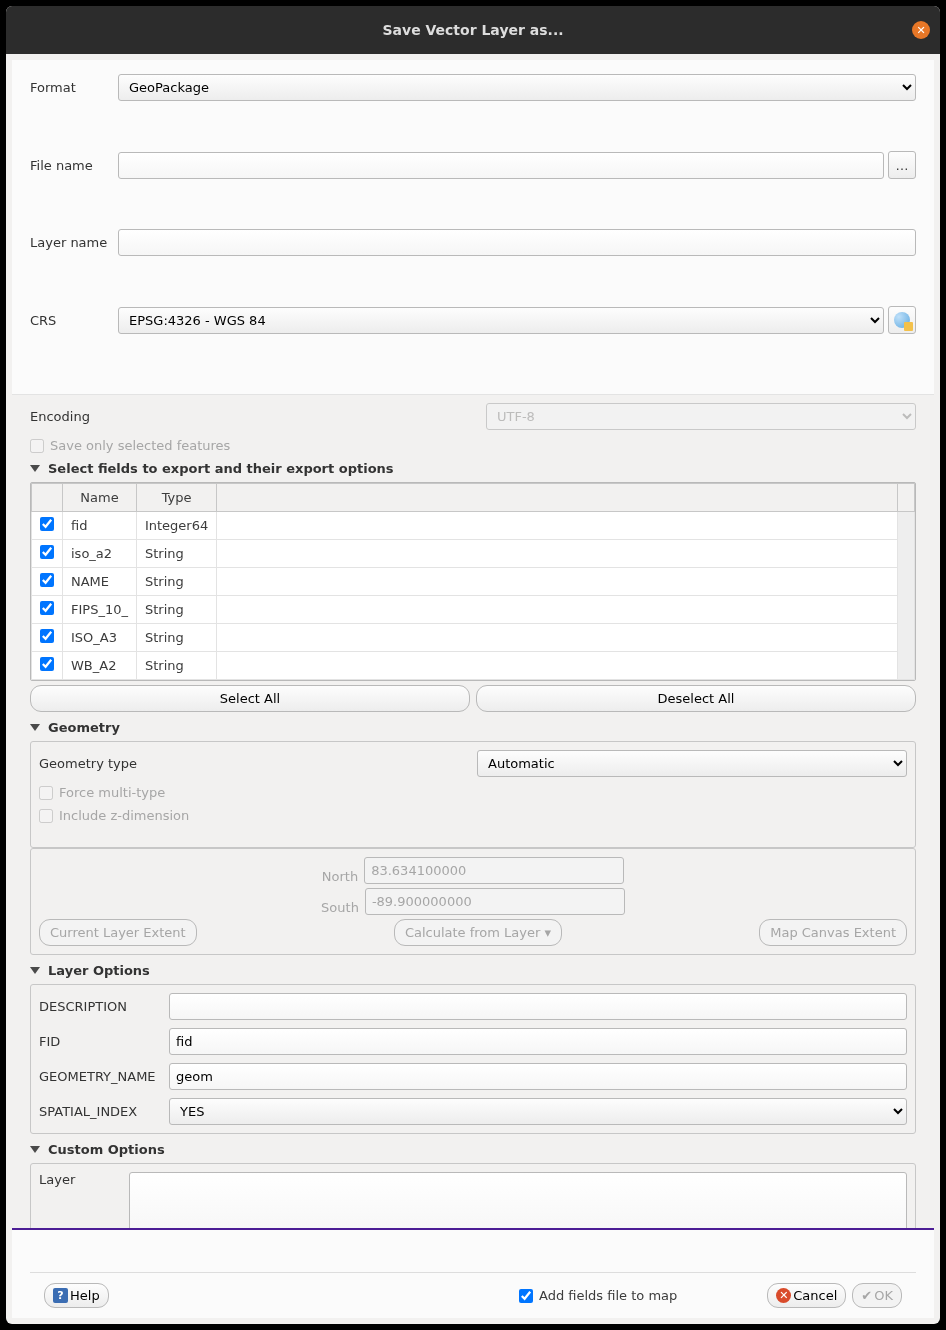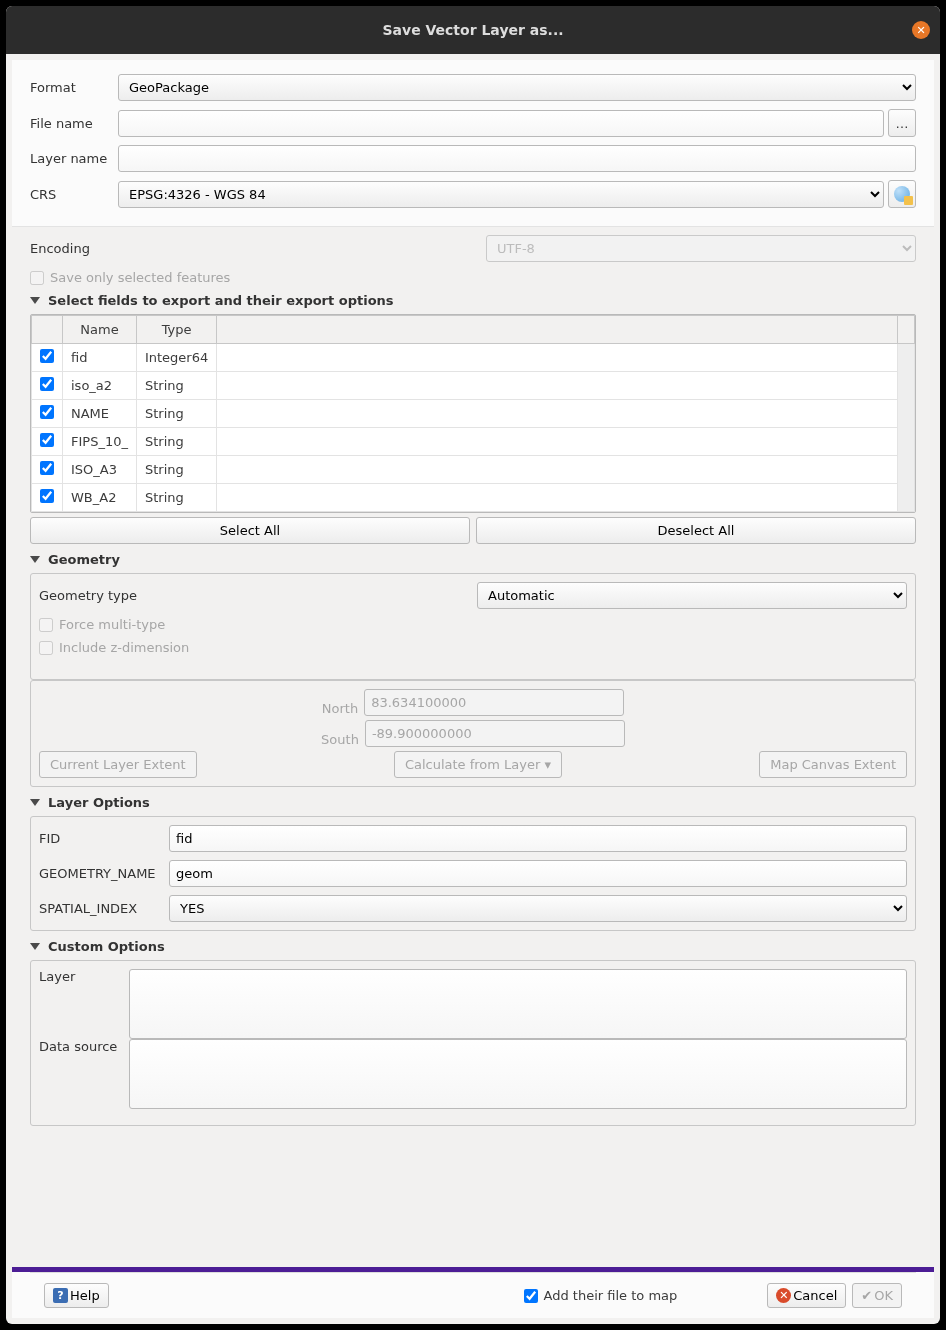--- a/index.html
+++ b/index.html
@@ -45,20 +45,21 @@
   cursor:pointer;
 }
 .content {
   background: #fbfbfb;
   flex: 1;
   margin: 6px;
   padding: 14px 18px 0 18px;
   overflow: hidden;
   display:flex;
   flex-direction:column;
+  gap:42px;
 }
 .row { display:flex; align-items:center; margin-bottom:8px; }
 .lbl { color:#333;}
 .lbl-w { width: 88px; flex-shrink:0;}
 select, input[type=text], textarea {
   font-family: inherit;
   font-size: 13px;
   background: linear-gradient(#fff,#f6f6f6);
   border: 1px solid #b9b9b9;
   border-radius: 3px;
@@ -76,21 +77,21 @@
   margin-left:4px;
   display:flex;align-items:center;justify-content:center;
   cursor:pointer;
   font-size:13px;
 }
 .panel {
   background: #f2f1f0;
   margin: 10px -18px 0 -18px;
   padding: 8px 18px 6px 18px;
   border-top:1px solid #e3e3e3;
-  border-bottom:5px solid #4c1d95;
+  border-bottom:2px solid #4c1d95;
   flex:1;
   overflow:auto;
 }
 .collapser {
   display:flex; align-items:center;
   font-weight:bold;
   color:#333;
   cursor:pointer;
   margin-top:8px;
   margin-bottom:6px;
@@ -115,21 +116,21 @@
 .ftable-wrap { border:1px solid #b9b9b9; border-radius:2px; background:#fff;}
 .ftable { width:100%; border-collapse:collapse; }
 .ftable th { background:#f2f1f0; border:1px solid #c7c7c7; font-weight:normal; padding:6px 8px; font-size:13px;}
 .ftable td { border:1px solid #e3e3e3; padding:5px 8px; }
 .ftable th.ck, .ftable td.ck { width:26px; text-align:center;}
 .ftable th.nm, .ftable td.nm { width:68px; }
 .ftable th.ty, .ftable td.ty { width:80px; }
 .scroll-col { width:14px; background:#eee;}
 .btn {
   border:1px solid #b9b9b9;
-  border-radius:3px;
+  border-radius:11px;
   background: linear-gradient(#fdfdfd,#ededed);
   padding:5px 10px;
   font-family:inherit;
   font-size:13px;
   cursor:pointer;
 }
 .btn:disabled { color:#a6a6a6; cursor:default;}
 .two-btn { display:flex; gap:6px; margin-top:4px;}
 .two-btn .btn { flex:1; }
 .extent-grid .erow { display:flex; align-items:flex-end; justify-content:center; gap:6px; margin-bottom:4px;}
@@ -300,20 +301,24 @@
           <button class="btn" disabled="">Map Canvas Extent</button>
         </div>
       </div>
 
       <div class="collapser">
         <span class="coll-arrow"></span>
         <span>Layer Options</span>
       </div>
       <div class="group-box">
         <div class="row">
+            <div class="lbl" style="width:130px">DESCRIPTION</div>
+            <input type="text" class="flex1" value="" style="">
+          </div>
+        <div class="row">
             <div class="lbl" style="width:130px">FID</div>
             <input type="text" class="flex1" value="fid" style="">
           </div>
         <div class="row">
             <div class="lbl" style="width:130px">GEOMETRY_NAME</div>
             <input type="text" class="flex1" value="geom" style="">
           </div>
         <div class="row" style="margin-bottom:0">
             <div class="lbl" style="width:130px">SPATIAL_INDEX</div>
             <select class="flex1"><option>YES</option></select>
@@ -337,21 +342,21 @@
 
     </div>
 
     <div class="bottombar">
       <button class="btn btn-ico">
         <span class="sq blue">?</span>
           <span>Help</span>
       </button>
       <div class="spacer"></div>
       <input type="checkbox" checked="" class="cb" style="">
-      <span>Add their file to map</span>
+      <span>Add fields file to map</span>
       <div style="width:90px"></div>
       <button class="btn btn-ico">
         <span class="sq red">✕</span>
           <span>Cancel</span>
       </button>
       <button class="btn btn-ico" style="margin-left:6px" disabled="">
         <span style="color:#a6a6a6">✔</span>
           <span>OK</span>
       </button>
     </div>

